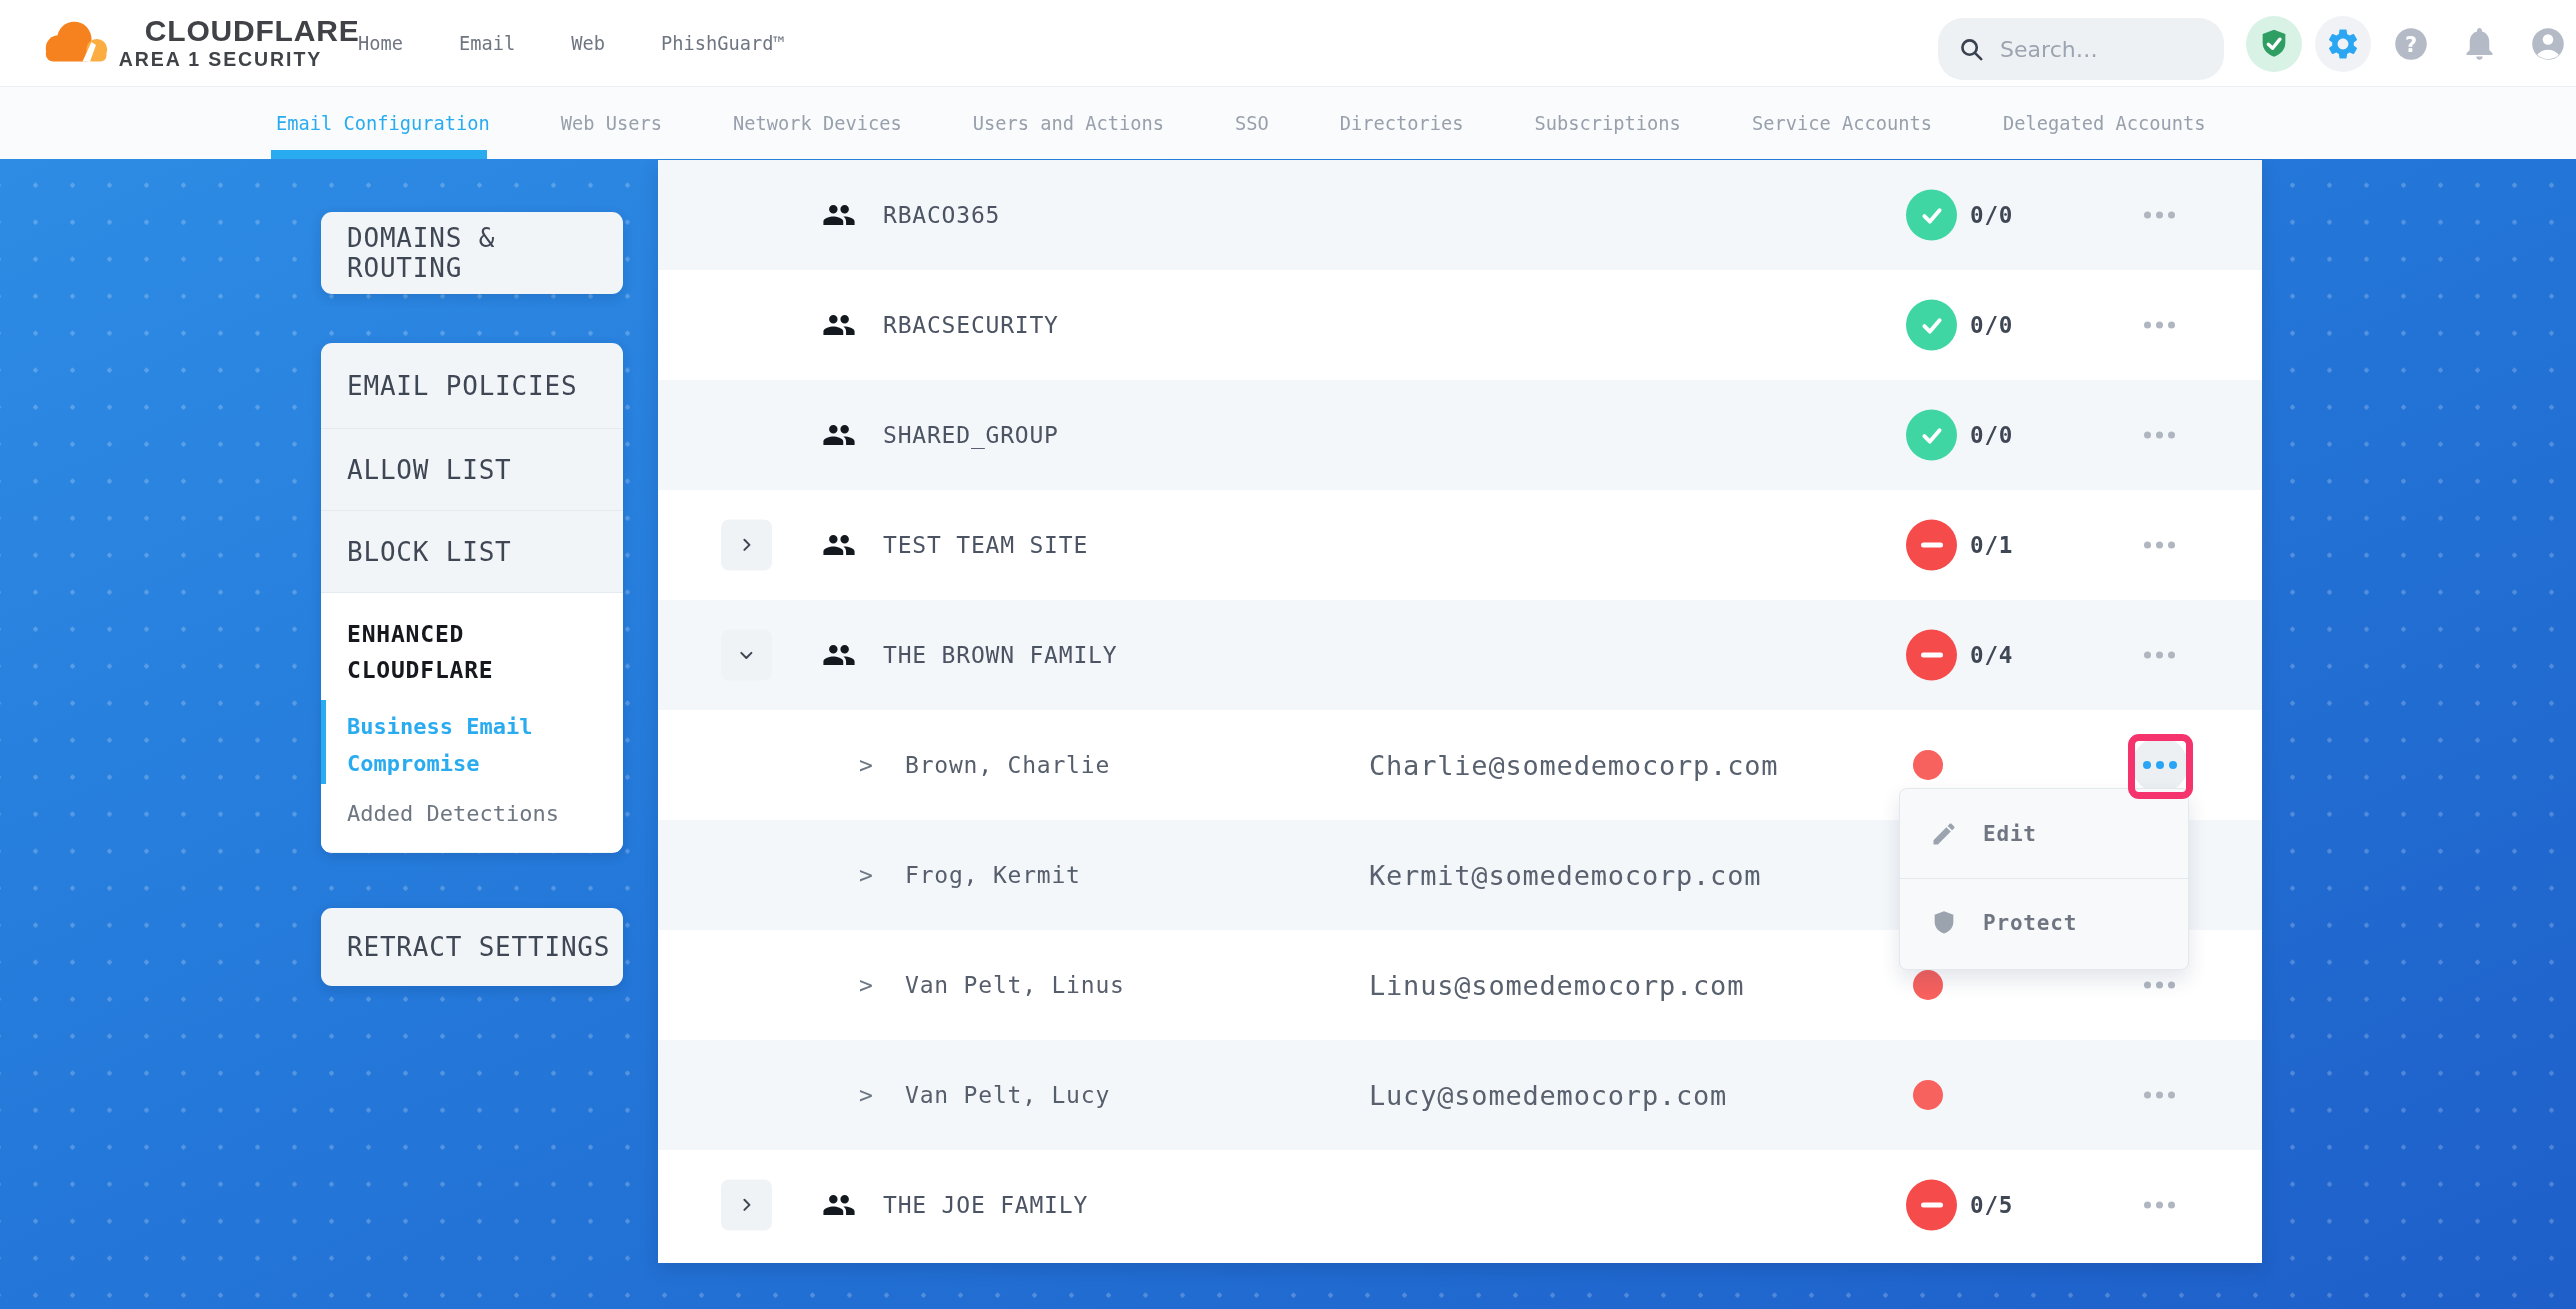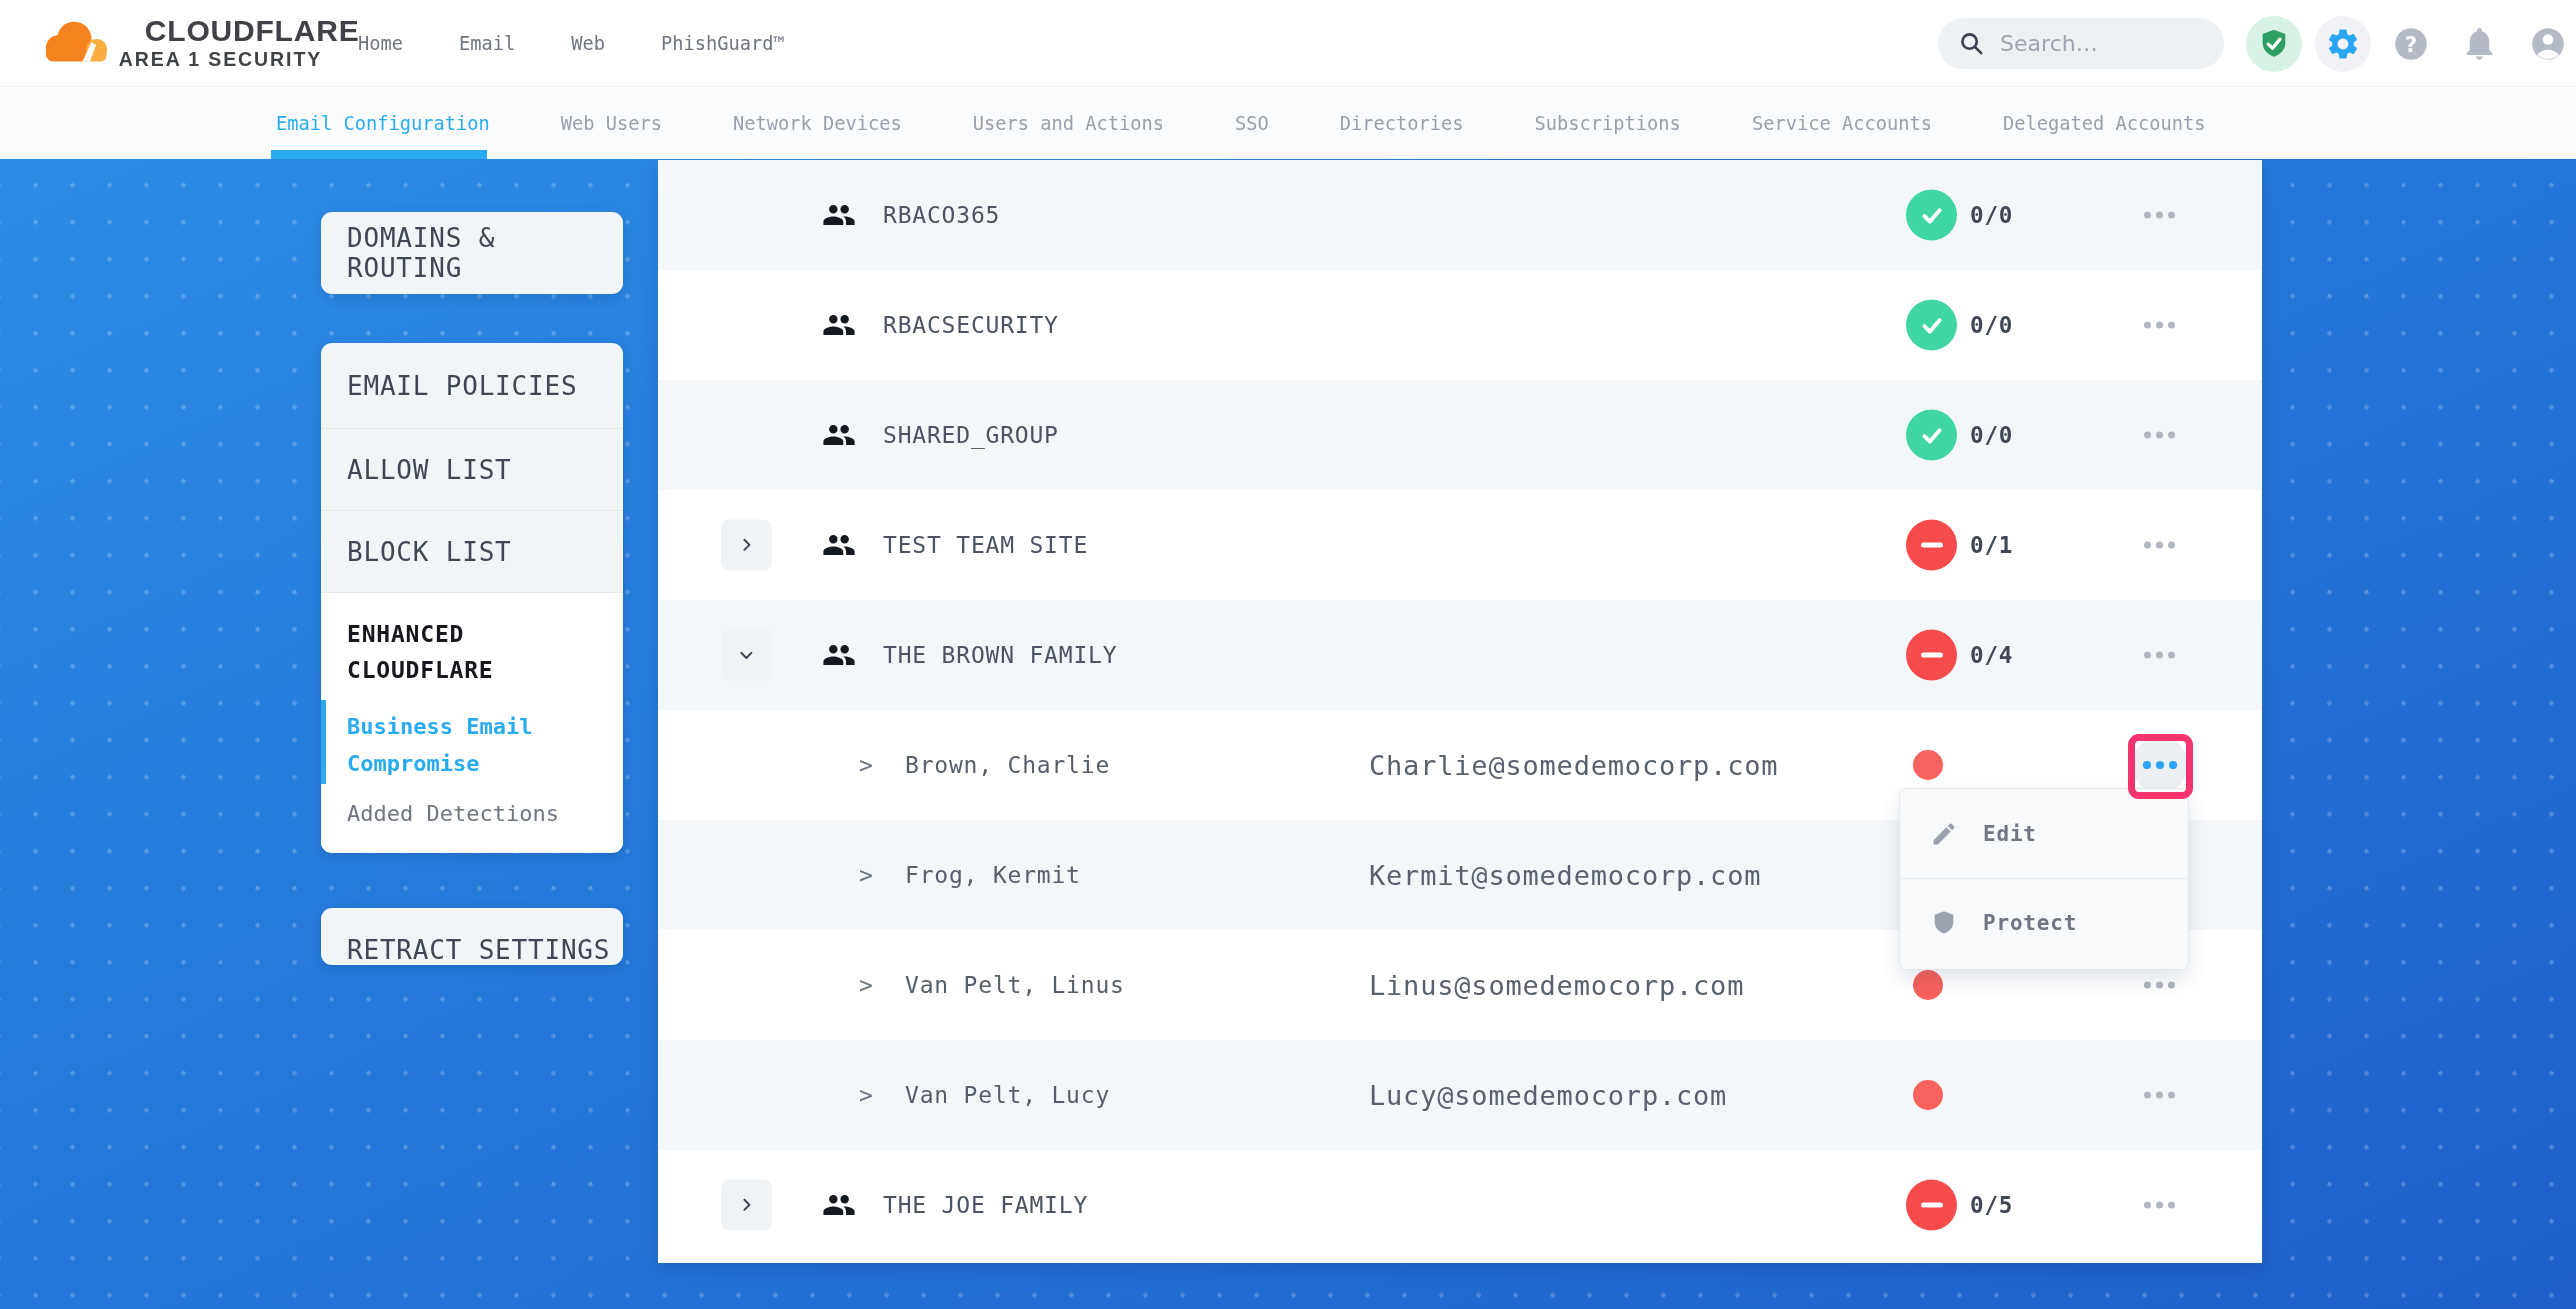--- a/index.html
+++ b/index.html
@@ -23,21 +23,21 @@
   }
   .brand { position:absolute; left:36px; top:7.8px; display:flex; align-items:flex-start; }
   .brand svg { width:75px; height:65px; }
   .brand-text { margin-left:7.8px; margin-top:6.2px; font-family:"Liberation Sans", sans-serif; }
   .brand-name { font-size:30px; font-weight:bold; color:#404247; letter-spacing:0.8px; line-height:34px;margin-left:26px;}
   .brand-sub  { font-size:19.5px; font-weight:bold; color:#3F4347; letter-spacing:1.9px; line-height:23px;}
   .top-nav { position:absolute; left:358px; top:0; height:87px; display:flex; align-items:center; gap:56px; }
   .top-nav-item { font-size:18.7px; color:#6F7682; cursor:pointer; }
 
   .search-box {
-    position:absolute; left:1938px; top:18px; width:286px; height:51px;
+    position:absolute; left:1938px; top:18px; width:286px; height:62px;
     background:#EEF1F4; border-radius:25px; display:flex; align-items:center; padding-left:20px;
   }
   .search-box svg { width:26.5px; height:26.5px; }
   .search-box input {
     border:none; outline:none; background:transparent; margin-left:15.6px; width:202px;
     font-family:"DejaVu Sans", sans-serif; font-size:22px; color:#4A515F;
   }
   .search-box input::placeholder { color:#9CA4B0; }
 
   .header-icons { position:absolute; left:2246px; top:0; height:87px; display:flex; align-items:center; gap:12.5px; }
@@ -62,21 +62,21 @@
   .card-domains { top:212px; height:82px; display:flex; align-items:center; padding-left:26px; }
   .card-label { font-size:26px; color:#3F4654; letter-spacing:0.8px; }
   .card-policies { top:343px; height:510px; }
   .policy-item { height:82px; display:flex; align-items:center; padding-left:26px; border-bottom:1.6px solid #E5EAEE; cursor:pointer; }
   .policy-item:first-child { height:86px; }
   .enhanced-section { position:relative; background:#ffffff; height:259px; padding:23px 0 0 26px; }
   .enhanced-title { font-size:23px; font-weight:bold; color:#16181D; line-height:36px; letter-spacing:0.8px; width:233px; }
   .bec-item { position:relative; margin-top:20px; font-size:22px; font-weight:bold; color:#29ABF0; line-height:37px; width:233px; cursor:pointer; }
   .bec-bar { position:absolute; left:0; top:107px; width:5.4px; height:84px; background:#29ABF0; }
   .added-item { margin-top:18.7px; font-size:22px; color:#6E7682; cursor:pointer; }
-  .card-retract { top:908px; height:57px; display:flex; align-items:flex-end; padding-left:26px; }
+  .card-retract { top:908px; height:78px; display:flex; align-items:center; padding-left:26px; }
 
   
   .table {
     position:absolute; left:658px; top:160px; width:1604px; height:1103px; background:#ffffff;
     z-index:20; box-shadow:0 6.2px 17px rgba(15,40,90,0.18);
   }
   .row { position:relative; width:100%; height:110px; background:#ffffff; }
   .row.alt { background:#F4F7FA; }
   .rowel { position:absolute; top:50%; transform:translateY(-50%); }
   .expander {

